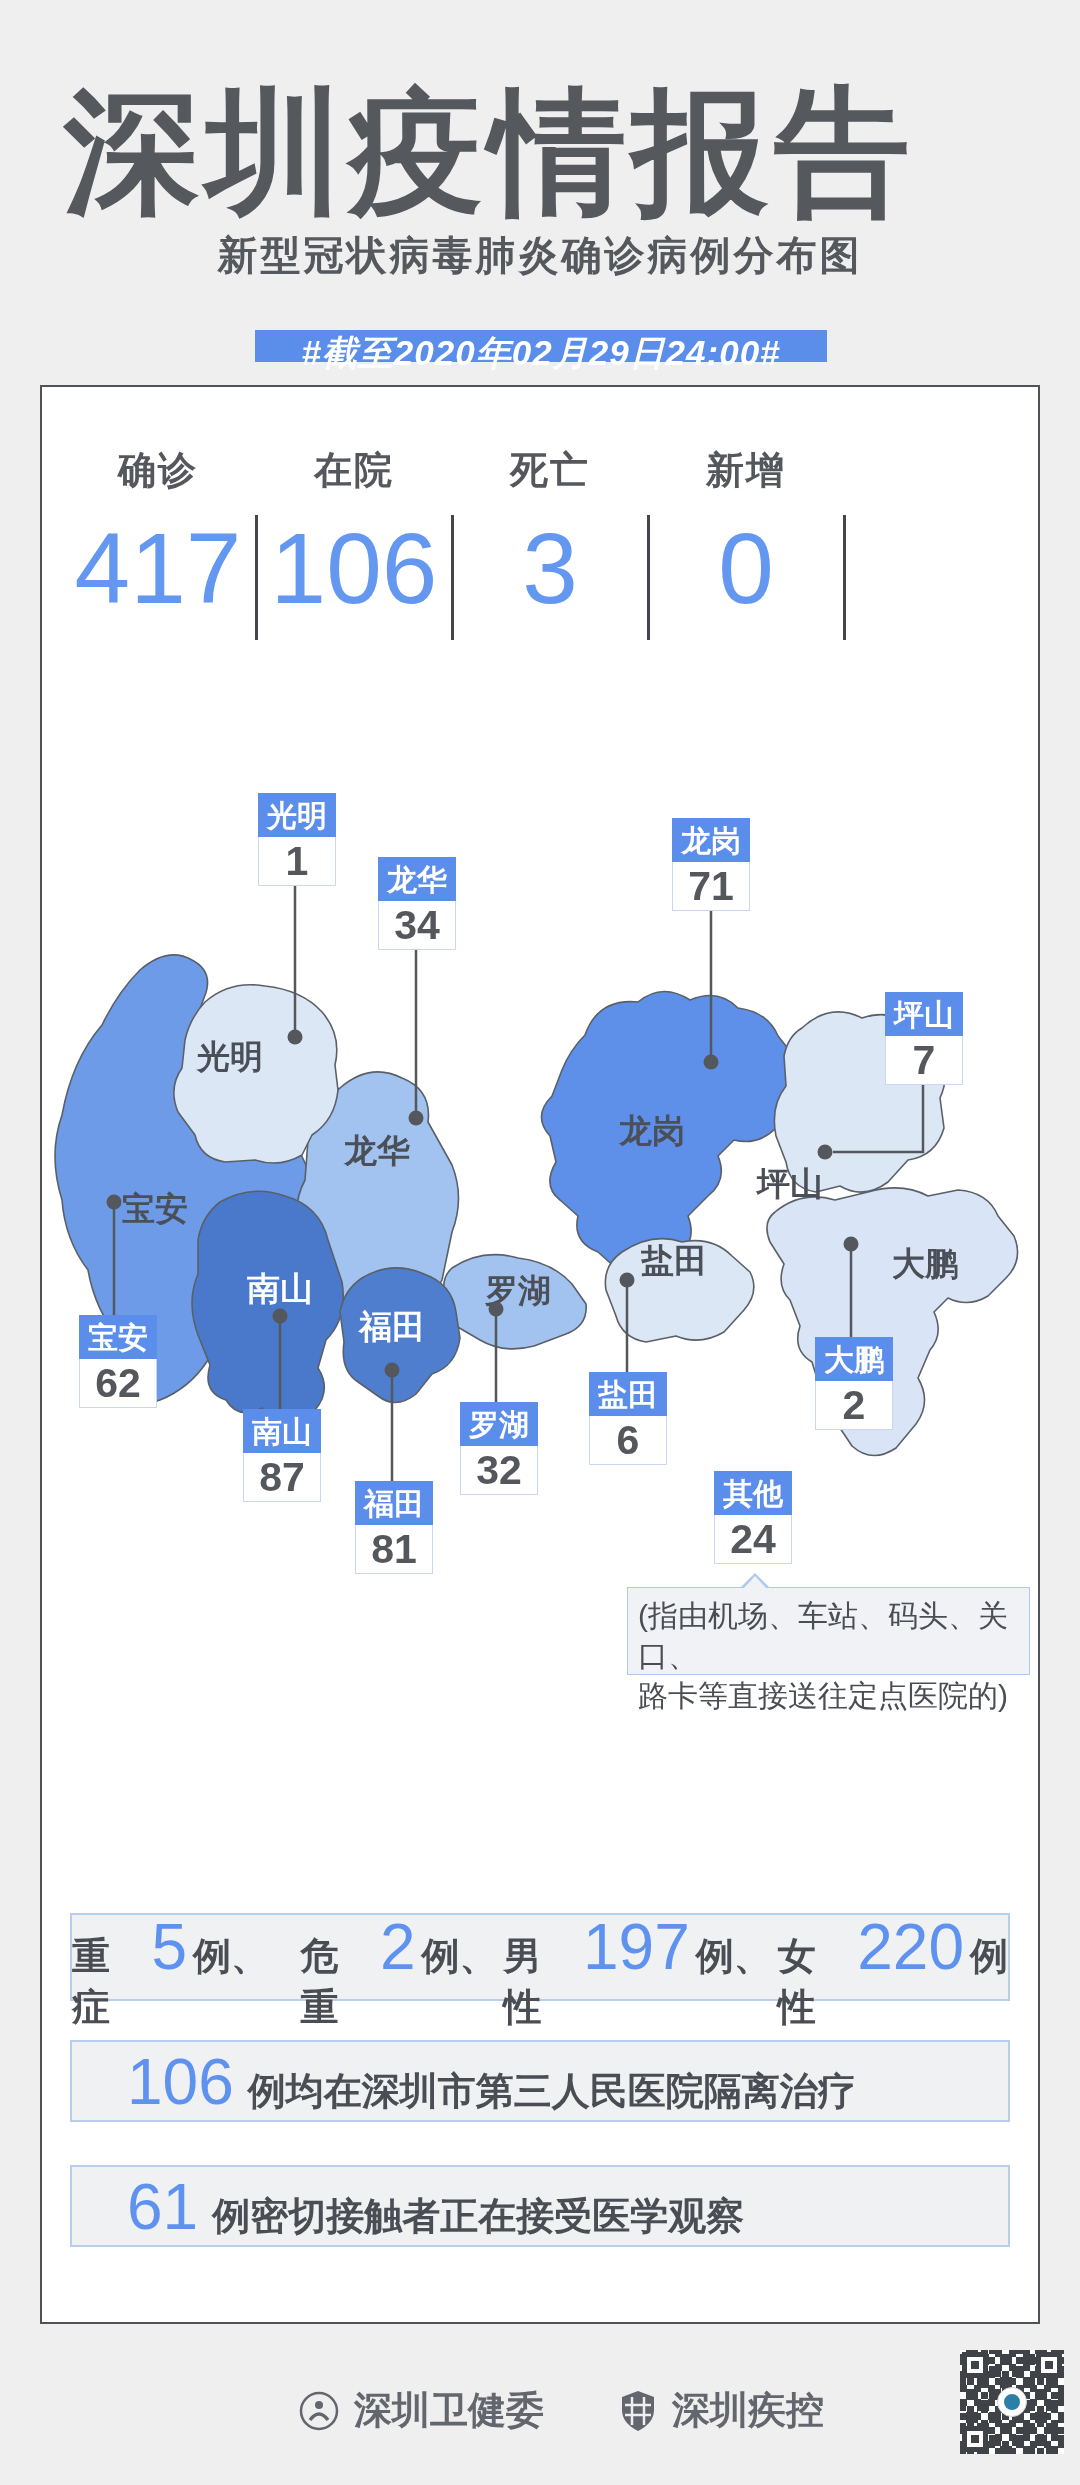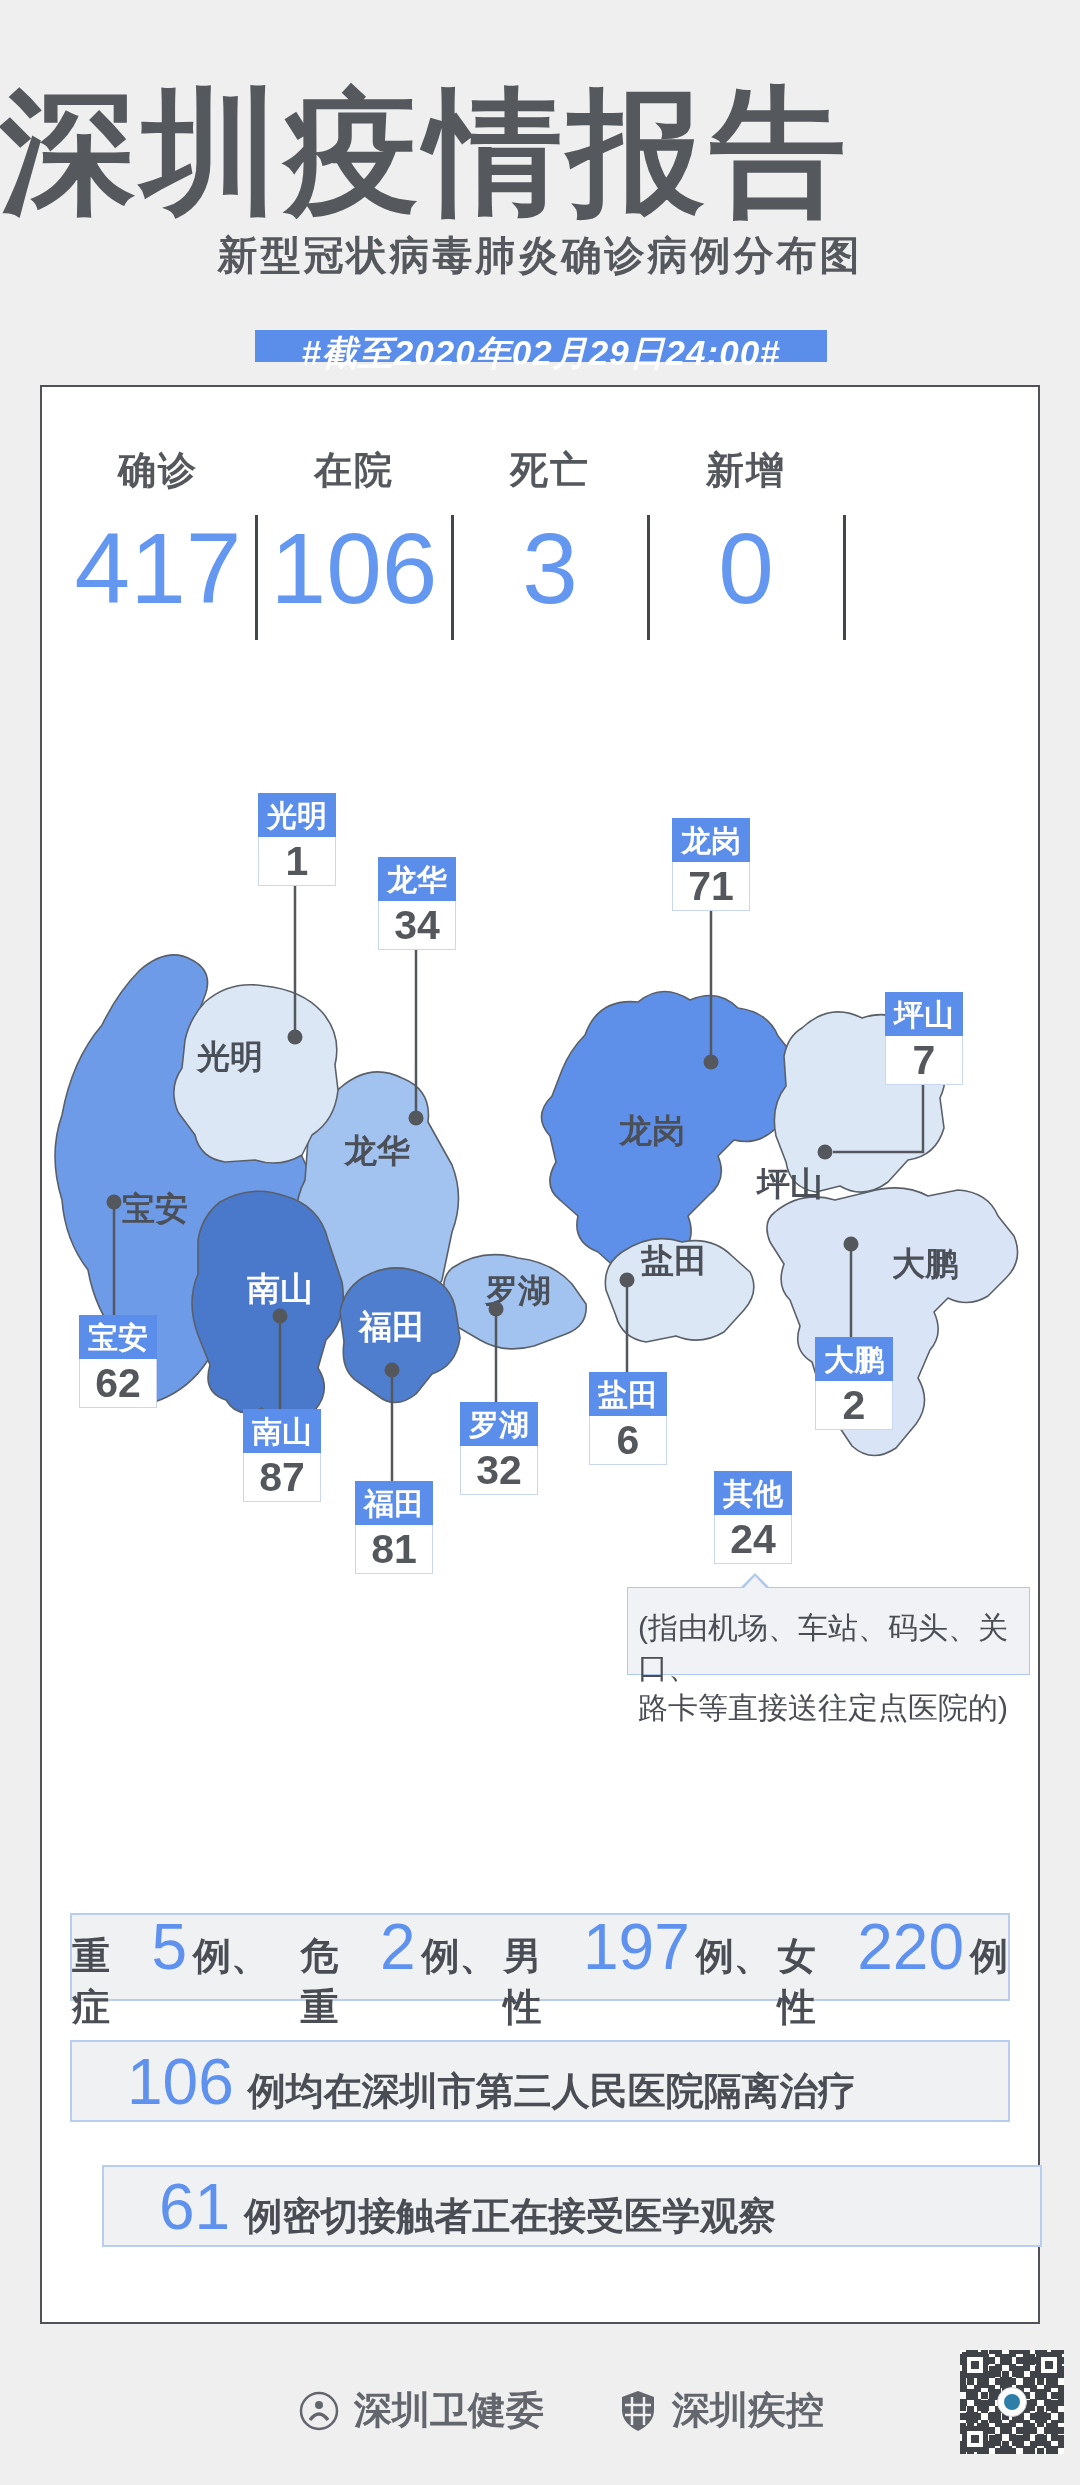--- a/index.html
+++ b/index.html
@@ -1,20 +1,20 @@
 <!DOCTYPE html>
 <html><head>
 <meta charset="utf-8">
 <style>
   html,body{margin:0;padding:0;}
   body{width:1080px;height:2485px;background:#EFEFF0;
        font-family:"Liberation Sans","DejaVu Sans",sans-serif;color:#54575C;}
   #poster{position:relative;width:1080px;height:2485px;overflow:hidden;}
 
-  .page-title{position:absolute;left:0;top:62px;width:980px;text-align:left;
+  .page-title{position:absolute;left:0;top:62px;width:980px;text-align:center;
     font-size:136px;font-weight:900;letter-spacing:6px;color:#55585C;}
   .page-subtitle{position:absolute;left:0;top:228px;width:1080px;text-align:center;
     font-size:40px;font-weight:800;letter-spacing:3px;color:#55585C;}
   .date-banner{position:absolute;left:255px;top:330px;width:572px;height:32px;
     background:#5B8DEA;color:#fff;font-size:35px;font-weight:700;font-style:italic;
     text-align:center;line-height:45px;letter-spacing:1px;}
 
   .card{position:absolute;left:40px;top:385px;width:996px;height:1935px;
     background:#ffffff;border:2px solid #4F5358;}
 
@@ -32,33 +32,33 @@
 
   .map-label{position:absolute;width:78px;text-align:center;}
   .map-label .hd{height:44px;background:#5B8DEA;color:#fff;font-size:30px;
     font-weight:700;line-height:45px;}
   .map-label .num{height:48px;background:#fff;border:1px solid #C9D7F2;border-top:none;
     font-size:41px;font-weight:700;color:#54575C;line-height:48px;}
 
   .note-box{position:absolute;left:627px;top:1587px;width:403px;height:88px;
     background:#F1F2F5;border:1px solid #AFC8EF;box-sizing:border-box;
     font-size:30px;font-weight:500;color:#4A4E54;line-height:40px;
-    padding:20px 0 0 10px;}
+    padding:8px 0 0 10px;}
   .note-box:before{content:"";position:absolute;left:112px;top:-15px;width:0;height:0;
     border:15px solid transparent;border-top:none;border-bottom:15px solid #AFC8EF;}
   .note-box:after{content:"";position:absolute;left:115px;top:-12px;width:0;height:0;
     border:12px solid transparent;border-top:none;border-bottom:13px solid #F1F2F5;}
 
   .sum-box{position:absolute;left:70px;width:940px;background:#F0F1F3;
     border:2px solid #B9CDEE;box-sizing:border-box;display:flex;align-items:baseline;}
   .sum-box .txt{font-size:38px;font-weight:700;color:#4A4E54;}
   .sum-box .val{font-size:64px;font-weight:400;color:#5F92EE;line-height:64px;}
   #sum-box-1{top:1913px;height:88px;justify-content:center;gap:6px;}
   #sum-box-2{top:2040px;height:82px;padding:8px 0 0 55px;gap:14px;}
-  #sum-box-3{top:2165px;height:82px;padding:8px 0 0 55px;gap:14px;margin-left:32px;}
+  #sum-box-3{top:2165px;height:82px;padding:8px 0 0 55px;gap:14px;}
 
   .footer{position:absolute;left:0;top:2330px;width:1080px;height:155px;}
   .org{position:absolute;display:flex;align-items:center;gap:14px;
     color:#63676D;font-size:38px;font-weight:600;}
   #org1{left:298px;top:55px;}
   #org2{left:618px;top:55px;}
   .qr{position:absolute;left:960px;top:20px;width:104px;height:104px;background:#fff;
     background-image:
       repeating-conic-gradient(#3F4347 0 25%,transparent 0 50%),
       repeating-conic-gradient(#3F4347 0 25%,transparent 0 50%);

